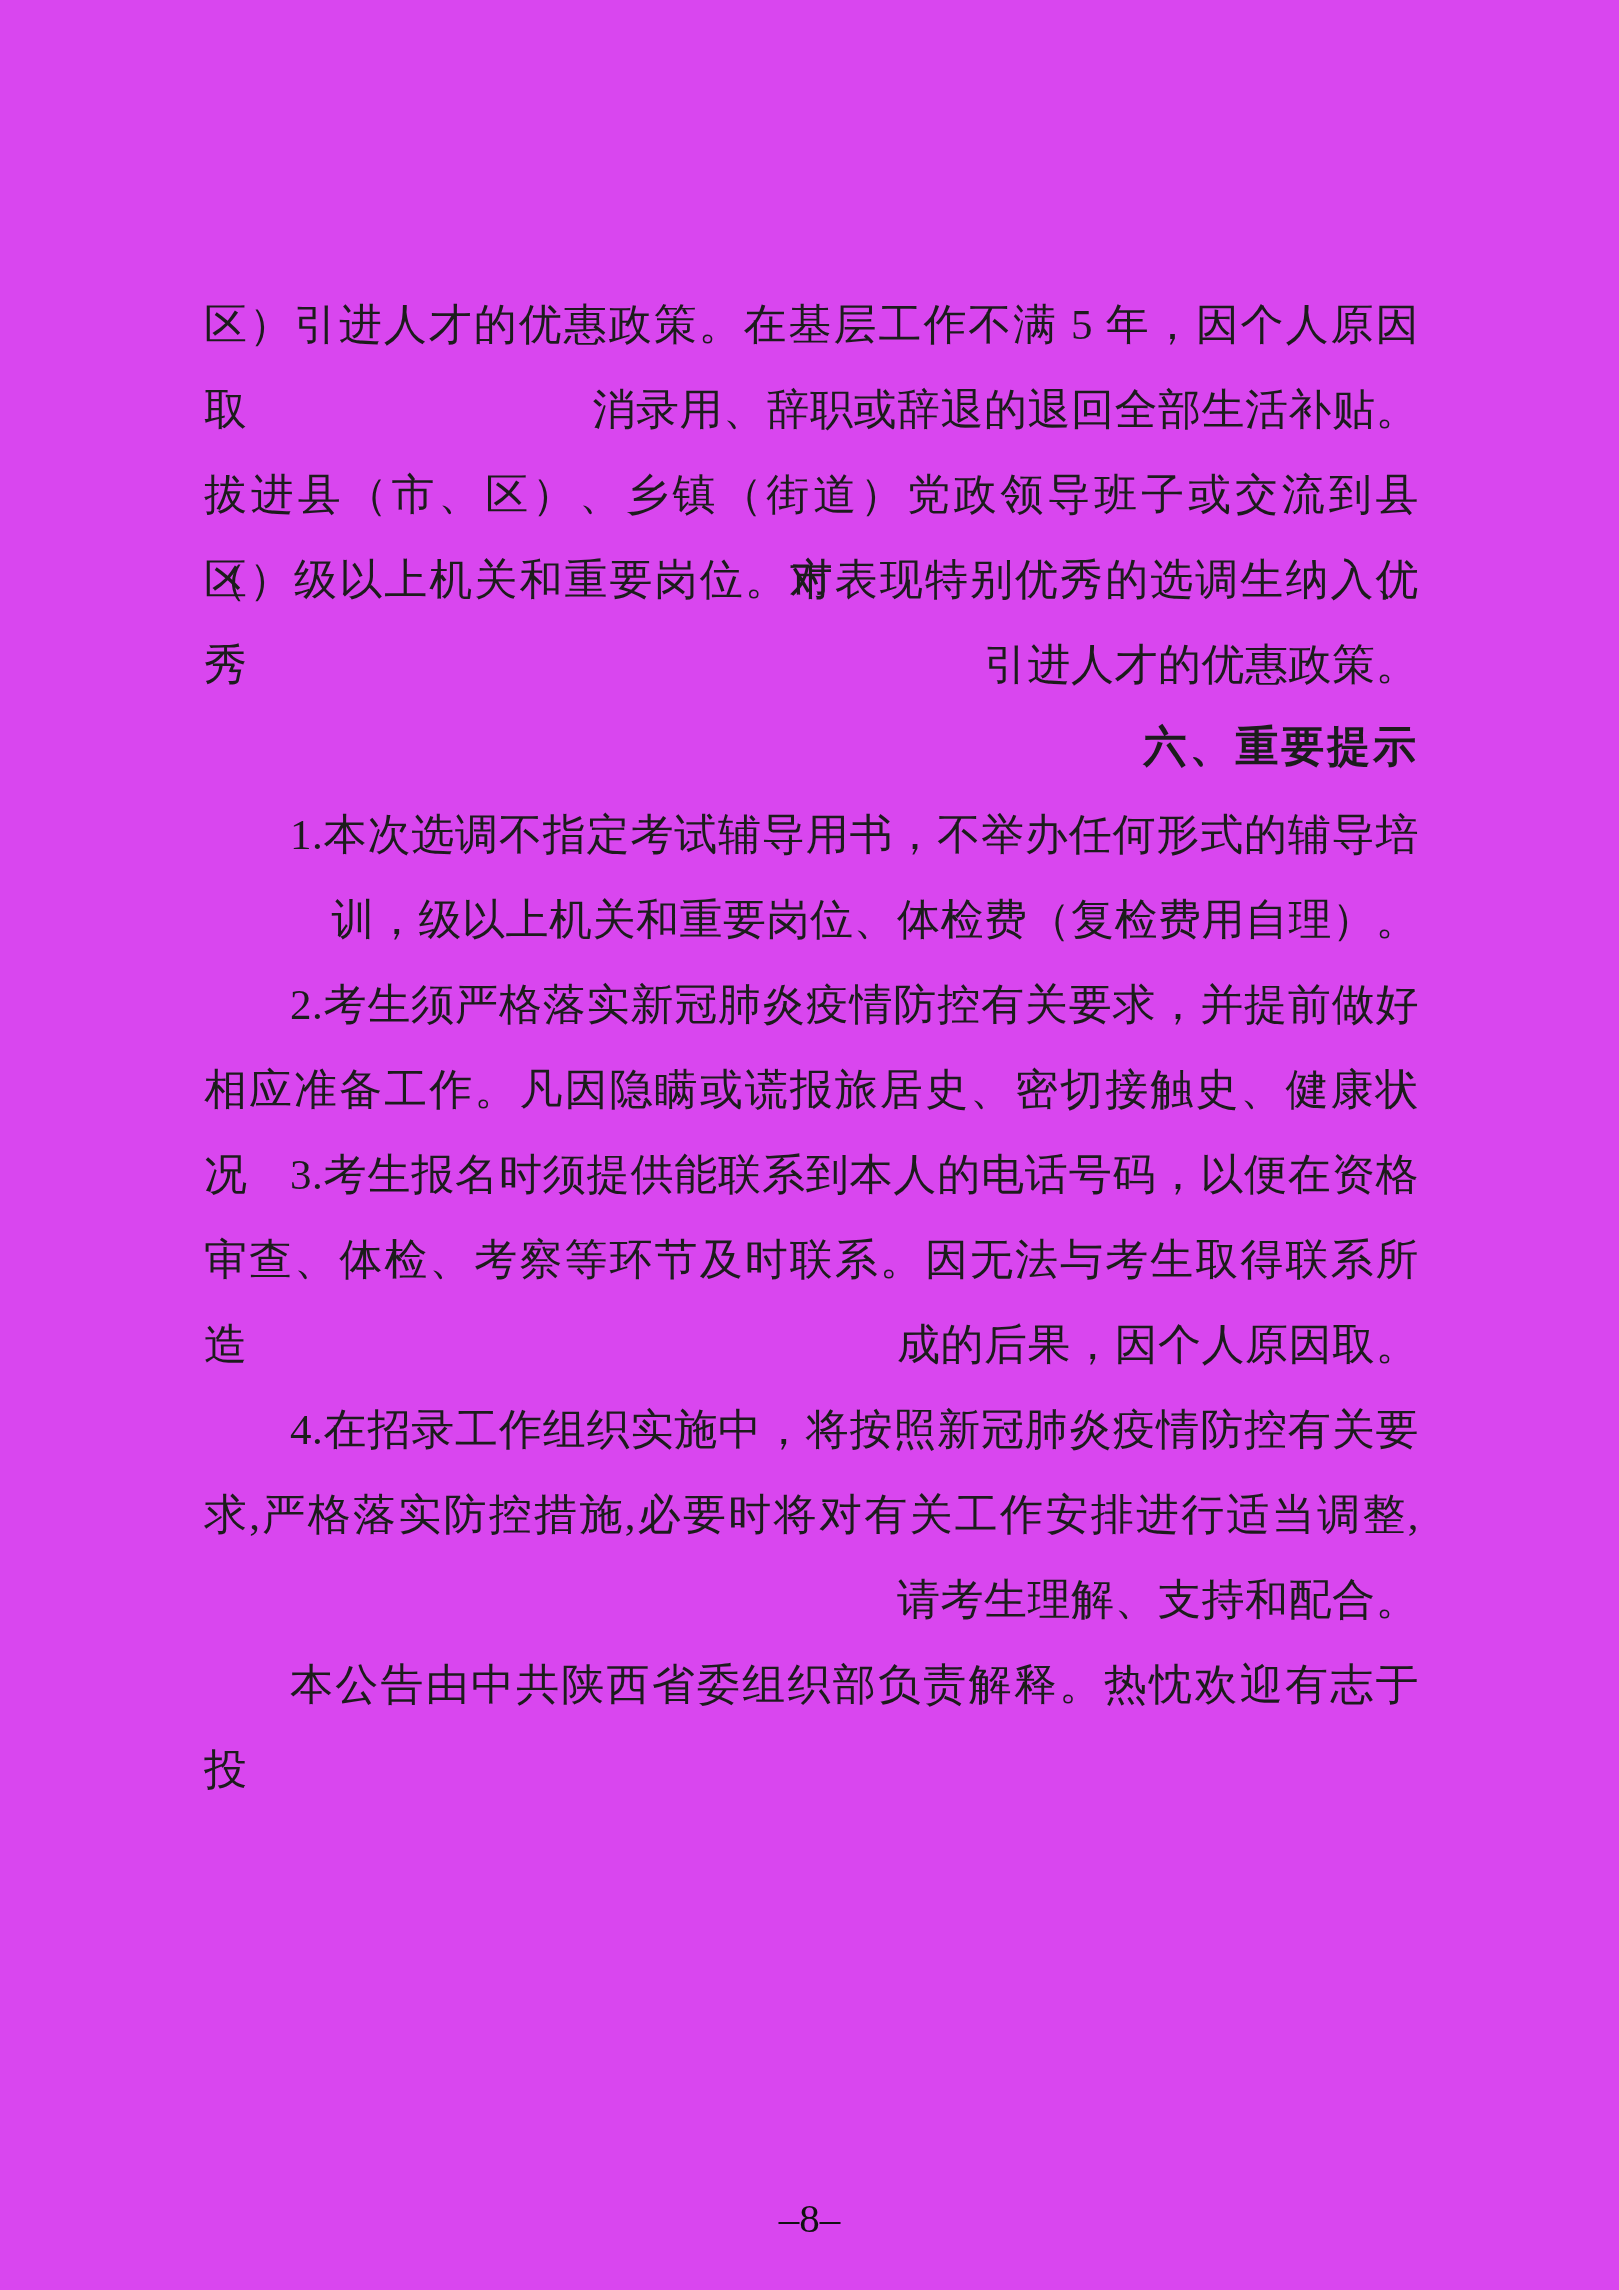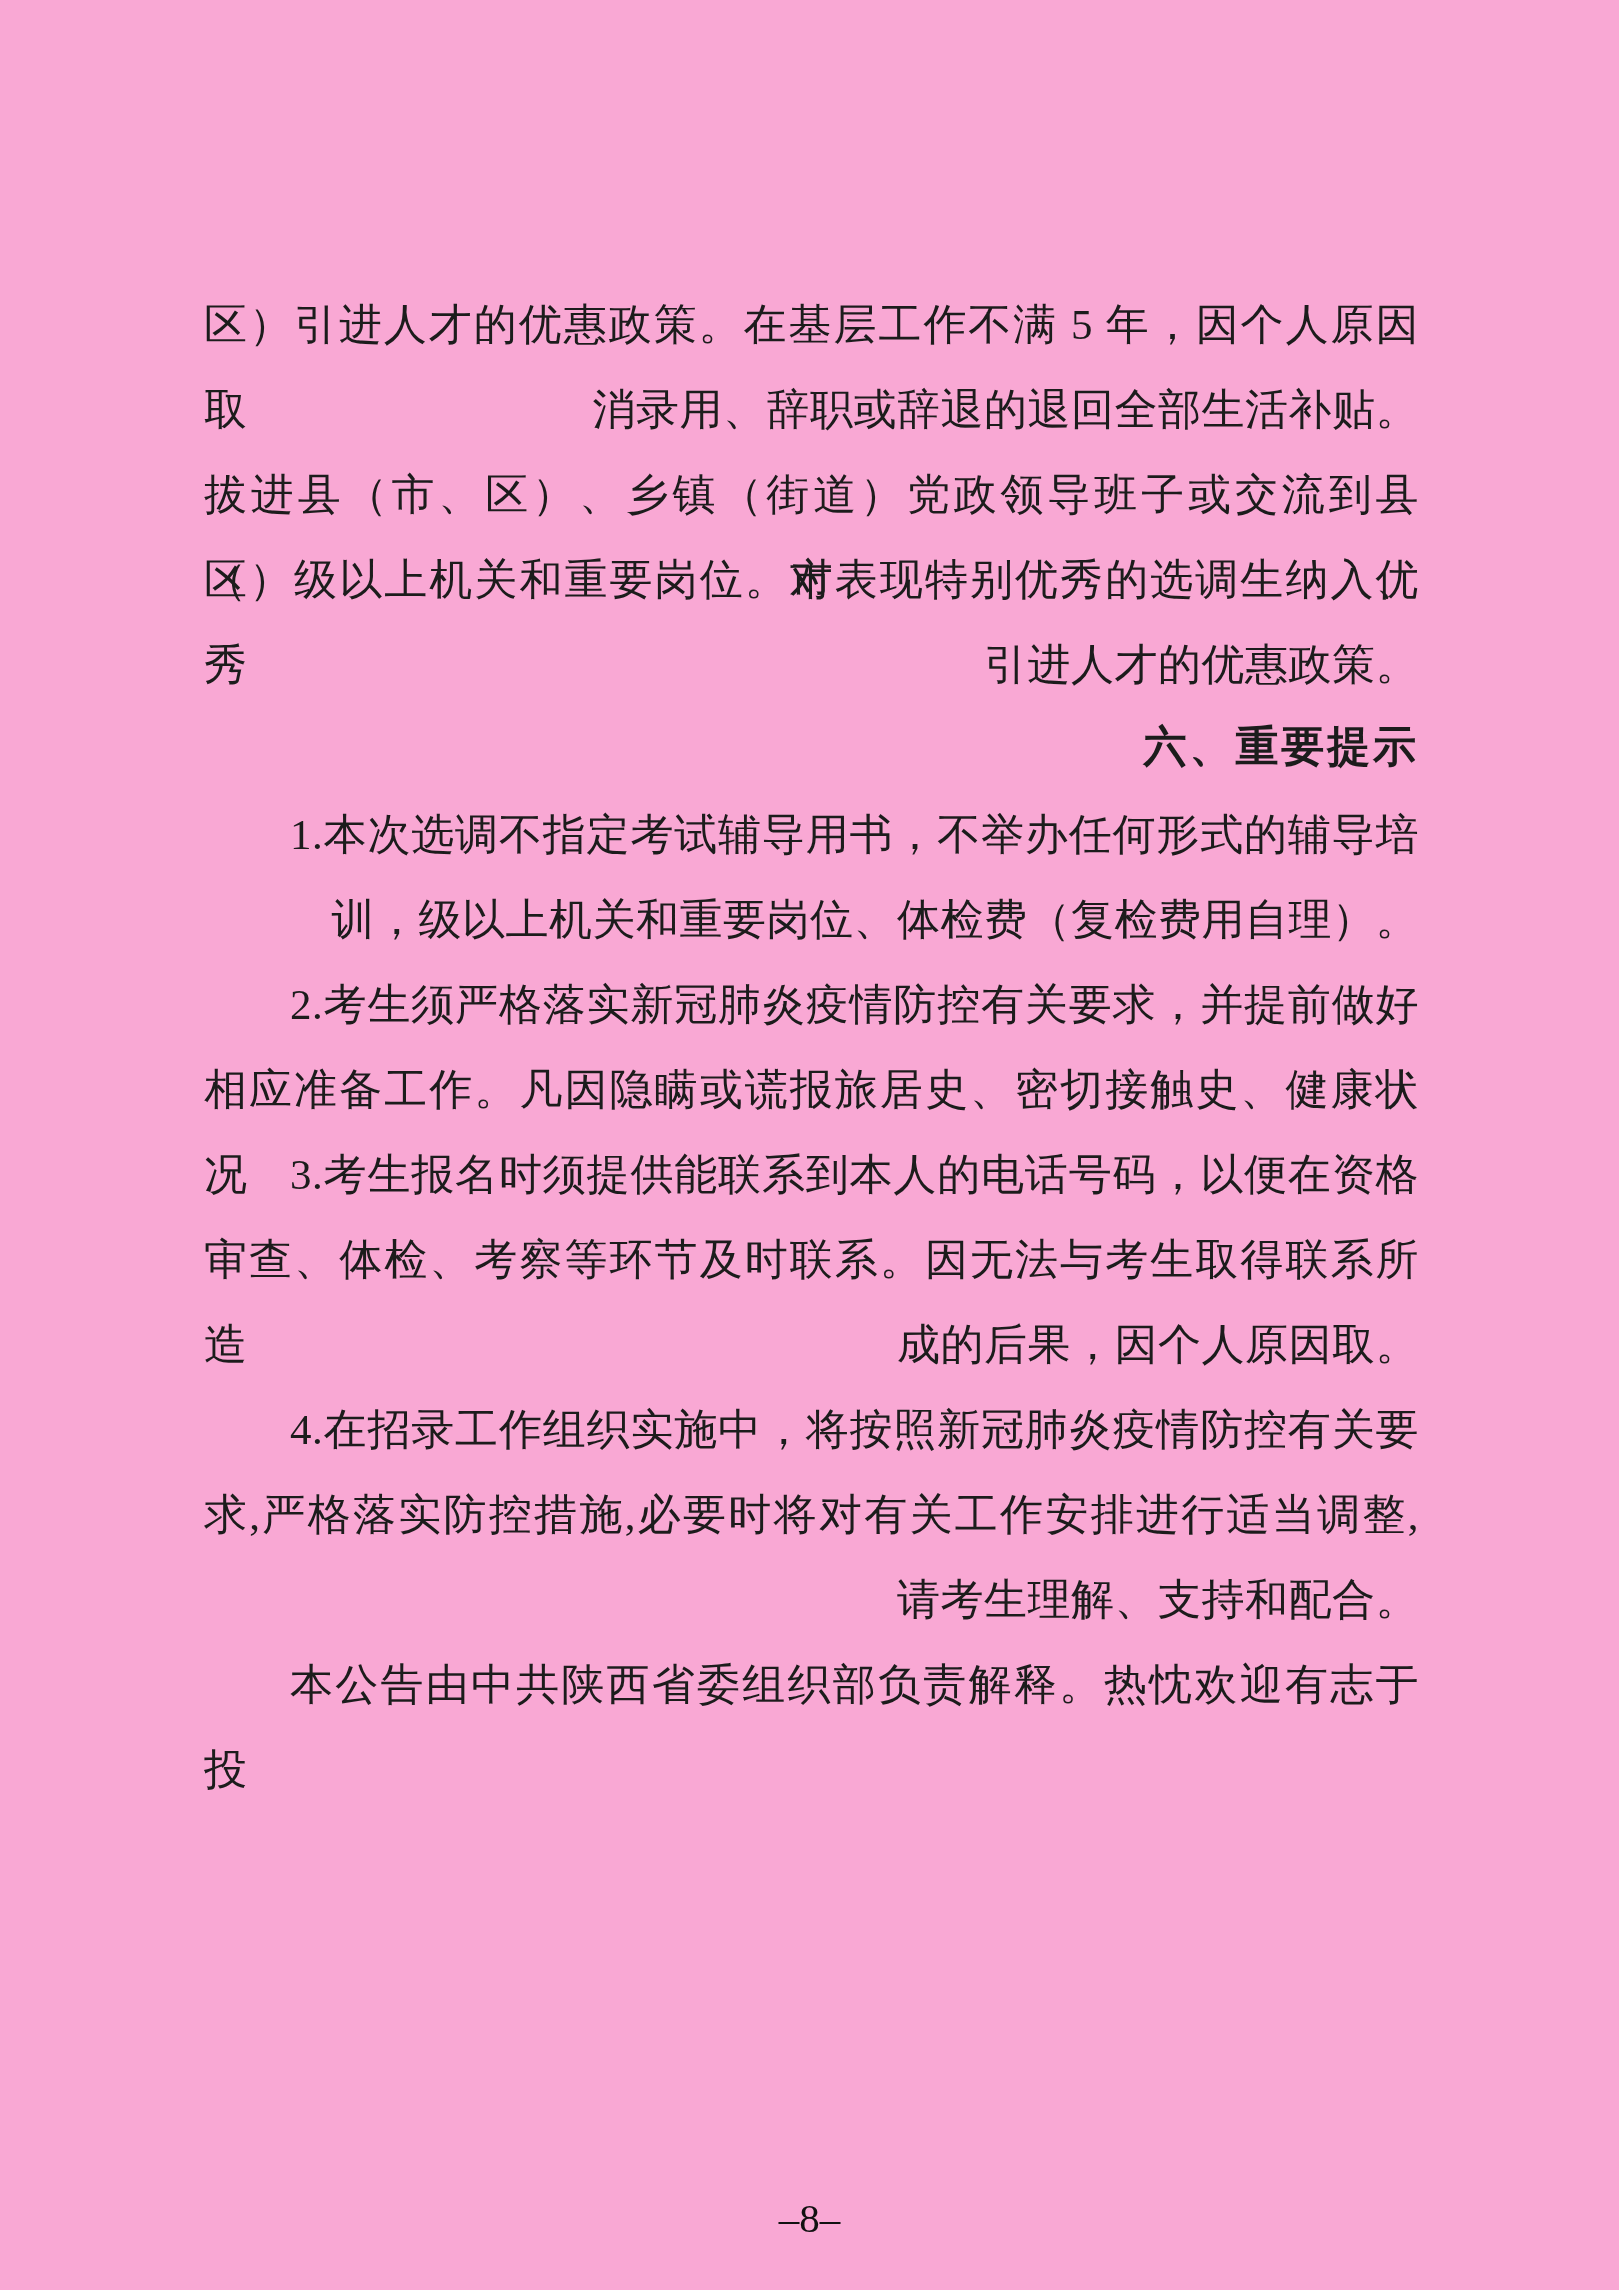--- a/index.html
+++ b/index.html
@@ -4,21 +4,21 @@
 <style>
   html, body {
     margin: 0;
     padding: 0;
     background: #ffffff;
   }
   .page {
     position: relative;
     width: 1619px;
     height: 2291px;
-    background: #f9a8d4;
+    background: #d946ef;
     overflow: hidden;
     font-family: "Liberation Serif", "DejaVu Serif", serif;
     color: #1c1c1c;
   }
   .doc-body {
     position: absolute;
     left: 204px;
     top: 282px;
     width: 1215px;
   }

